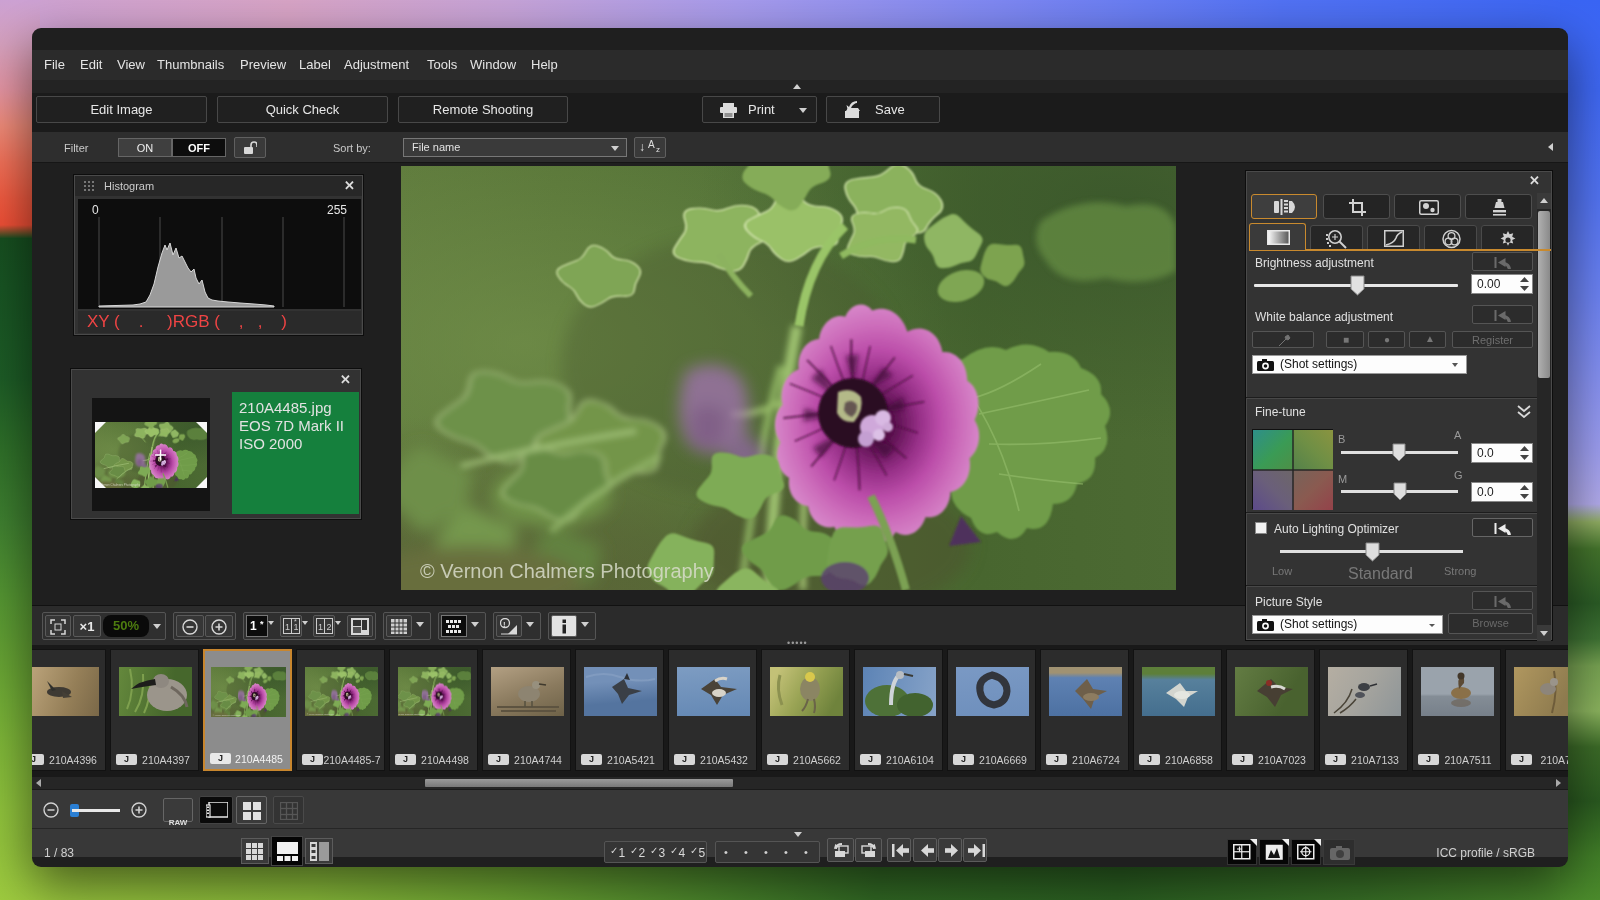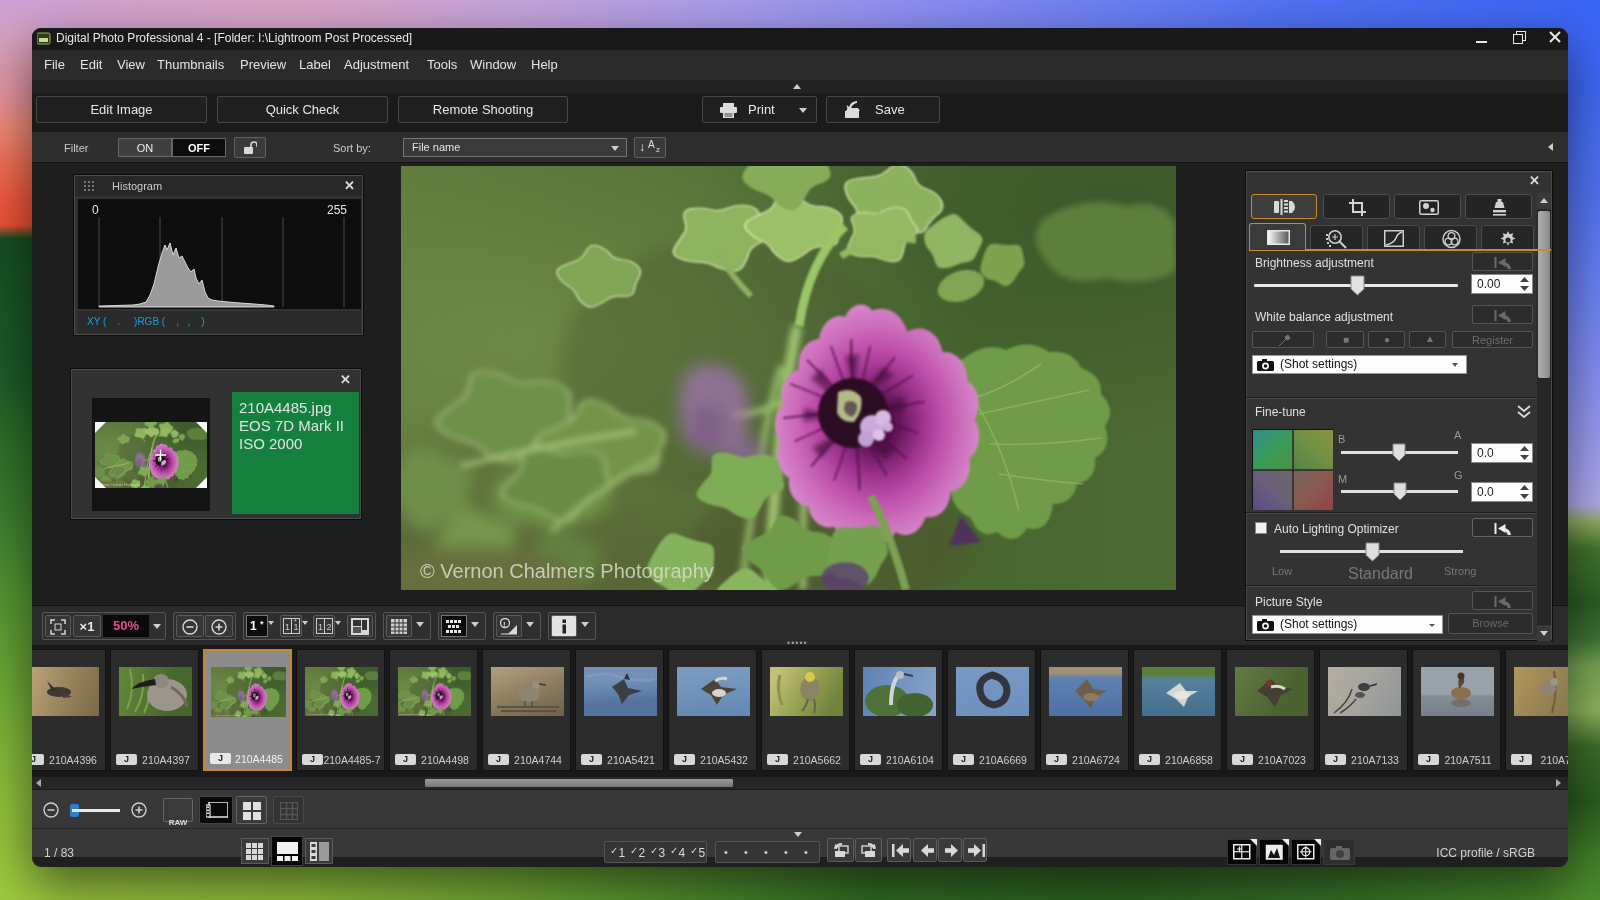--- a/index.html
+++ b/index.html
@@ -43,37 +43,20 @@
 .tri-r{width:0;height:0;border-top:4px solid transparent;border-bottom:4px solid transparent;border-left:5px solid #cfcfcf;}
 .abs{position:absolute;}
 </style></head>
 <body>
 <div id="wallT"></div>
 <div id="wallB"></div>
 <div id="wallL"></div>
 <div id="wallR"></div>
 <div id="win">
 
-  <div id="titlebar">
-    <svg class="abs" style="left:5px;top:4px" width="14" height="13">
-        <rect x="0" y="1" width="13" height="11" rx="1.5" fill="#2c3b1e" stroke="#9ab544" stroke-width="1"></rect>
-        <rect x="2" y="6" width="9" height="4" fill="#c8d89a"></rect>
-      </svg>
-    <span class="abs" style="left:24px;top:3px">Digital Photo Professional 4 - [Folder: I:\Lightroom Post Processed]</span>
-    <svg class="abs" style="left:1444px;top:6px" width="12" height="10">
-        <rect x="0" y="7" width="11" height="2" fill="#e8e8e8"></rect>
-      </svg>
-    <svg class="abs" style="left:1481px;top:3px" width="14" height="14">
-        <rect x="3.5" y="0.5" width="9" height="9" fill="none" stroke="#e8e8e8"></rect>
-        <rect x="0.5" y="3.5" width="9" height="9" fill="#191919" stroke="#e8e8e8"></rect>
-      </svg>
-    <svg class="abs" style="left:1517px;top:3px" width="13" height="13">
-        <path d="M1,1 L11,11 M11,1 L1,11" stroke="#e8e8e8" stroke-width="2"></path>
-      </svg>
-  </div>
 
   <div id="menubar">
     <span class="menuitem" style="left:12px">File</span>
     <span class="menuitem" style="left:48px">Edit</span>
     <span class="menuitem" style="left:85px">View</span>
     <span class="menuitem" style="left:125px">Thumbnails</span>
     <span class="menuitem" style="left:208px">Preview</span>
     <span class="menuitem" style="left:267px">Label</span>
     <span class="menuitem" style="left:312px">Adjustment</span>
     <span class="menuitem" style="left:395px">Tools</span>
@@ -306,36 +289,36 @@
             <path d="M470,330 Q490,370 505,424" stroke="#7ba152" stroke-width="8" fill="none"></path>
             <path d="M560,350 l20,26 -32,4 z" fill="#4f2f62" opacity="0.9"></path>
             <ellipse cx="444" cy="412" rx="24" ry="16" fill="#5b3f70" opacity="0.8"></ellipse>
           </g>
 
           <text x="19" y="412" font-size="20" fill="#d9dccb" opacity="0.85" font-family="Liberation Sans">© Vernon Chalmers Photography</text>
         </g>
       </svg>
     </div>
     <div id="histpanel" class="panel" style="left:41px;top:11px;width:291px;height:162px;">
-      <div class="ptitle"><div class="gridic"></div><span style="margin-left:37px">Histogram</span></div>
+      <div class="ptitle"><div class="gridic"></div><span style="margin-left:29px">Histogram</span></div>
       <div class="pclose" style="right:6px">✕</div>
       <div class="abs" style="left:4px;top:24px;width:283px;height:110px;background:#0d0d0d;">
         <span class="abs" style="left:14px;top:4px;color:#e6e6e6;font-size:12px;">0</span>
         <span class="abs" style="right:14px;top:4px;color:#e6e6e6;font-size:12px;">255</span>
         <svg class="abs" style="left:0;top:0" width="283" height="110">
           <line x1="21" y1="18" x2="21" y2="108" stroke="#4a4a4a"></line>
           <line x1="82" y1="18" x2="82" y2="108" stroke="#4a4a4a"></line>
           <line x1="144" y1="18" x2="144" y2="108" stroke="#4a4a4a"></line>
           <line x1="205" y1="18" x2="205" y2="108" stroke="#4a4a4a"></line>
           <line x1="266" y1="18" x2="266" y2="108" stroke="#4a4a4a"></line>
           <path d="M21,107 L55,106 L62,105 L68,103 L72,96 L76,85 L80,68 L84,54 L87,46 L89,51 L92,44 L95,56 L98,49 L101,59 L104,57 L107,63 L110,69 L113,73 L116,70 L118,79 L121,85 L124,81 L127,93 L130,99 L134,101 L140,102 L150,103 L162,104 L176,105 L188,106 L196,107 L196,108 L21,108 Z" fill="#9a9a9a" stroke="#d8d8d8" stroke-width="1"></path>
 
         </svg>
       </div>
-      <div class="abs" style="left:4px;top:136px;width:283px;height:22px;background:#2a2a2a;color:#0ea5e9;font-size:10px;line-height:22px;">
+      <div class="abs" style="left:4px;top:136px;width:283px;height:22px;background:#2a2a2a;color:#ef4444;font-size:17px;line-height:22px;">
         <span style="margin-left:9px">XY (&nbsp;&nbsp;&nbsp;&nbsp;.&nbsp;&nbsp;&nbsp;&nbsp;&nbsp;)RGB (&nbsp;&nbsp;&nbsp;&nbsp;,&nbsp;&nbsp;&nbsp;,&nbsp;&nbsp;&nbsp;&nbsp;)</span>
       </div>
     </div>
     <div id="navpanel" class="panel" style="left:38px;top:205px;width:292px;height:152px;">
       <div class="pclose" style="right:8px">✕</div>
       <div class="abs" style="left:21px;top:29px;width:118px;height:113px;background:#141414;">
         <div class="abs" style="left:3px;top:24px;width:112px;height:66px;overflow:hidden;">
           <svg width="112" height="66" viewBox="0 0 775 424" preserveAspectRatio="none">
               <use href="#photoG"></use>
             </svg>
@@ -591,21 +574,21 @@
 
   <div id="zoomrow">
     <div class="zgroup" style="left:10px;width:124px;">
       <div class="zbtn" style="left:2px;width:26px;">
           <svg class="abs" style="left:4px;top:3px" width="16" height="16">
             <path d="M1,5 V1 h4 M11,1 h4 v4 M15,11 v4 h-4 M5,15 H1 v-4" stroke="#d8d8d8" stroke-width="1.5" fill="none"></path>
             <rect x="5" y="5" width="6" height="6" fill="none" stroke="#d8d8d8"></rect>
           </svg>
         </div>
       <div class="zbtn" style="left:30px;width:28px;color:#e8e8e8;font-weight:bold;font-size:13px;text-align:center;line-height:21px;">×1</div>
-      <div class="abs" style="left:60px;top:2px;width:46px;height:22px;background:#0a0a0a;color:#ec4899;font-size:13px;font-weight:bold;text-align:center;line-height:22px;">50%</div>
+      <div class="abs" style="left:60px;top:2px;width:46px;height:22px;background:#0a0a0a;color:#4d7c0f;font-size:13px;font-weight:bold;text-align:center;line-height:22px;border-radius:8px;">50%</div>
       <div class="abs" style="left:106px;top:2px;width:16px;height:22px;">
           <div class="tri-d abs" style="left:4px;top:9px"></div>
         </div>
     </div>
     <div class="zgroup" style="left:141px;width:63px;">
       <div class="zbtn" style="left:2px;width:28px;">
           <svg class="abs" style="left:5px;top:3px" width="17" height="17">
             <circle cx="8" cy="8" r="7" fill="none" stroke="#d8d8d8" stroke-width="1.4"></circle>
             <path d="M4.5,8 h7" stroke="#d8d8d8" stroke-width="1.6"></path>
           </svg>

